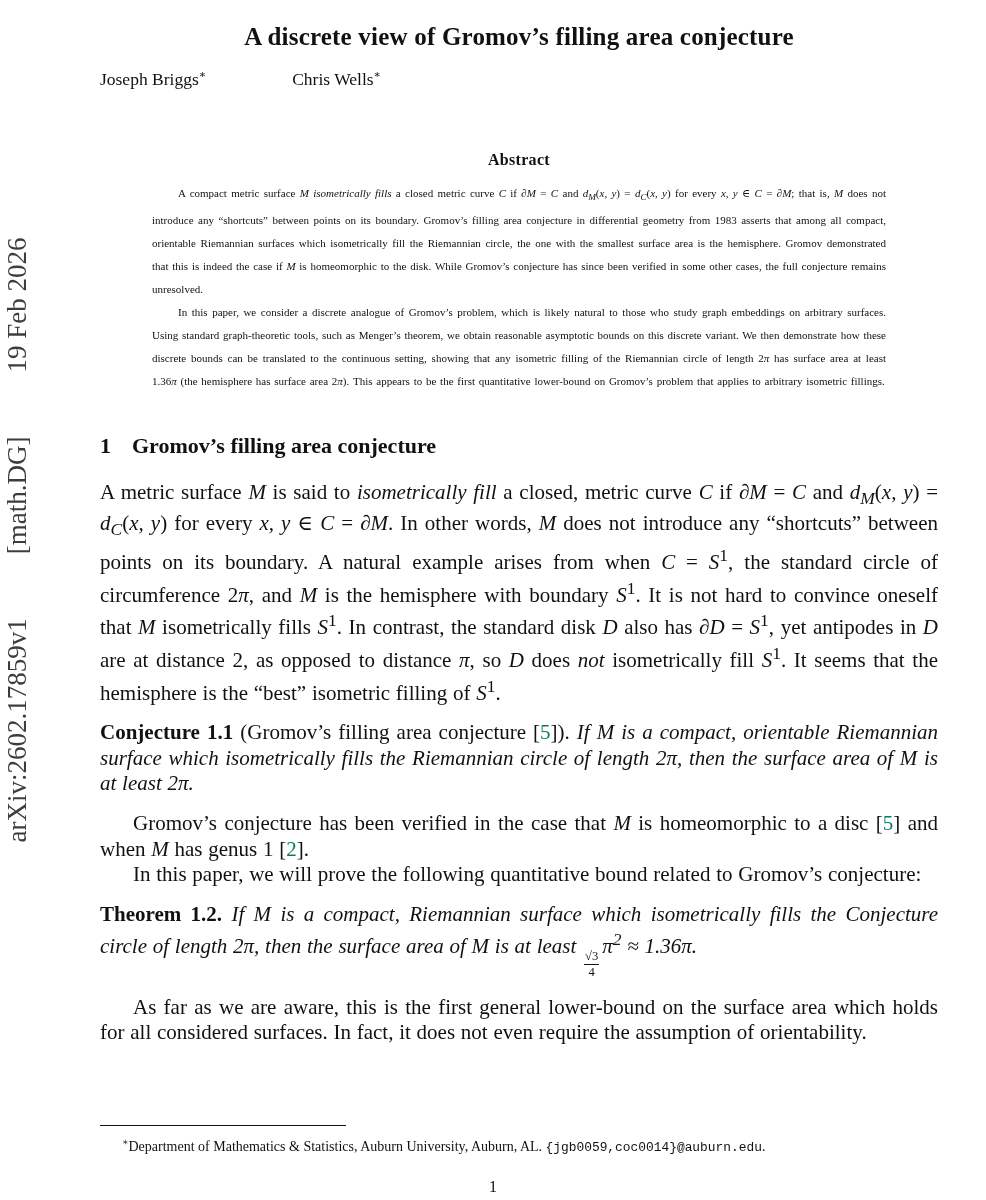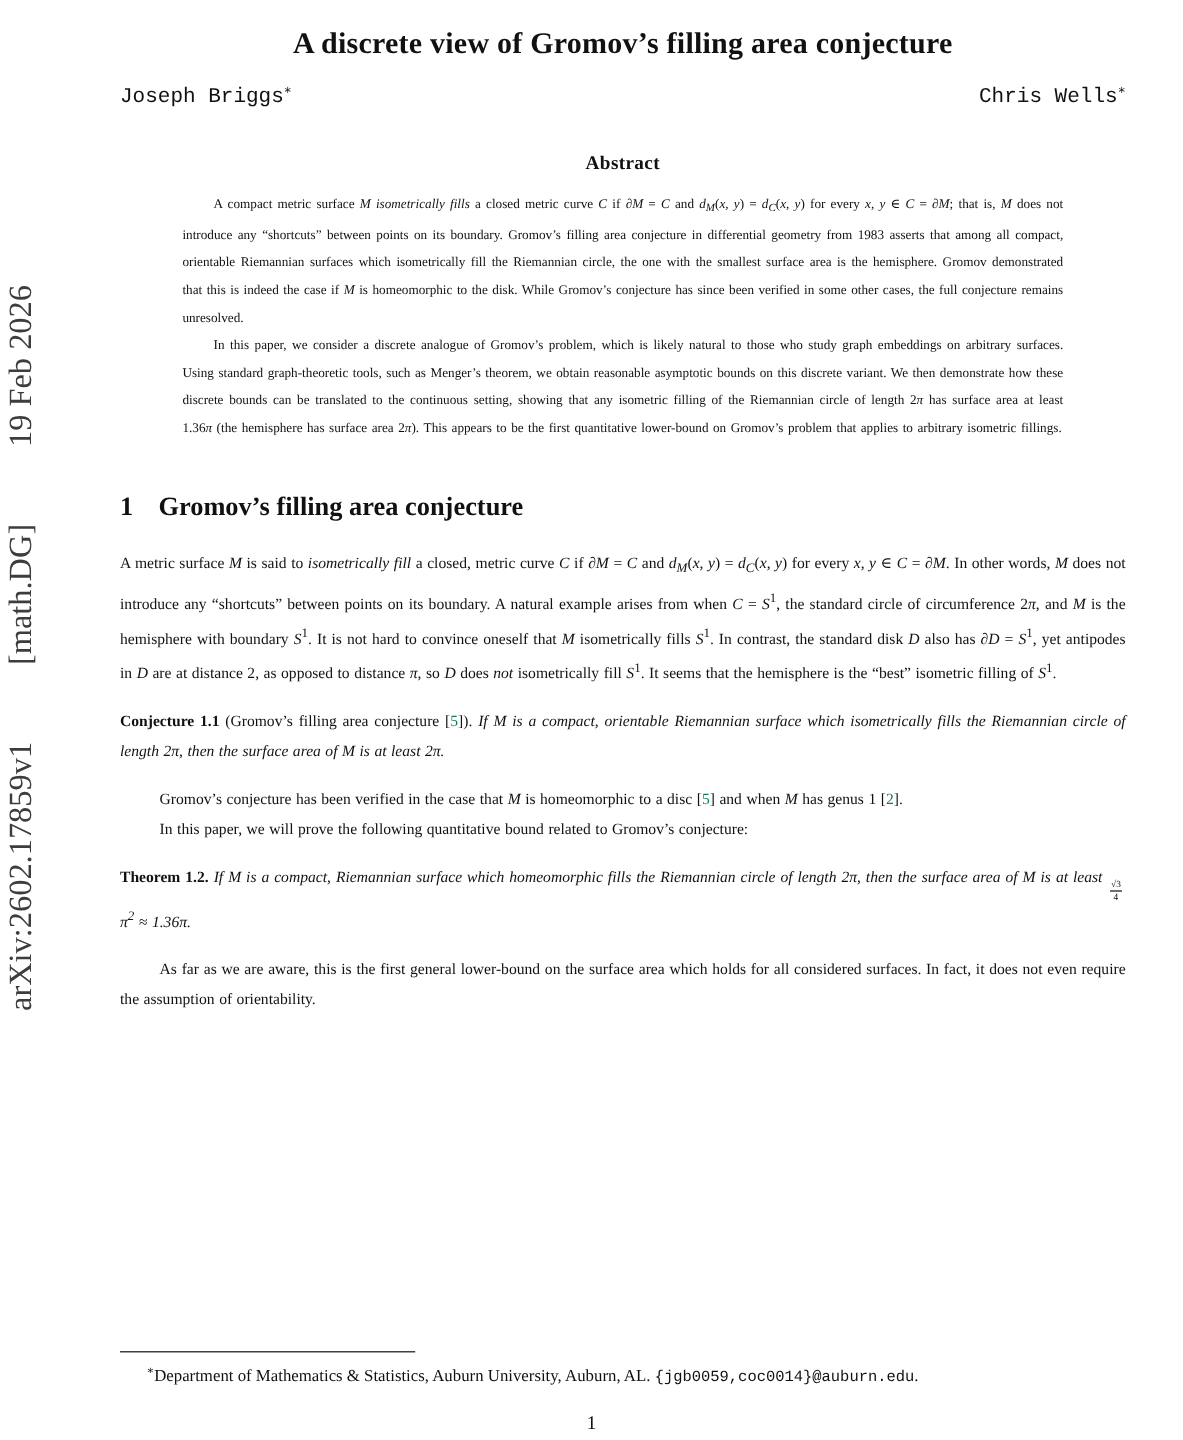--- a/index.html
+++ b/index.html
@@ -17,28 +17,27 @@
   .title {
     padding-top: 6px;
     text-align: center;
     font-size: 25px;
     font-weight: 700;
     letter-spacing: 0.2px;
   }
   .authors {
     margin-top: 16px;
     display: flex;
-    justify-content: space-between;
+    justify-content: flex-start;
     gap: 86px;
     font-size: 17.5px;
-    font-family: Liberation Mono, monospace;
   }
   .authors sup { font-size: 11px; }
 
-  .abstract { margin-top: 38px; padding: 0 52px; }
+  .abstract { margin-top: 62px; padding: 0 52px; }
   .abstract-heading {
     text-align: center;
     font-weight: 700;
     font-size: 16px;
     margin-bottom: 13px;
     letter-spacing: 0.3px;
   }
   .abs-par {
     font-size: 11px;
     line-height: 22.9px;
@@ -50,21 +49,21 @@
 
   .section-heading {
     margin-top: 40px;
     font-size: 22px;
     font-weight: 700;
     display: flex;
   }
   .section-number { margin-right: 21px; }
 
   .body-par {
-    font-size: 13px;
+    font-size: 21px;
     line-height: 25.6px;
     text-align: justify;
     word-spacing: 0.5px;
     margin: 0;
   }
   .first-par { margin-top: 21px; }
   .indent { text-indent: 33px; }
   .block { margin-top: 14px; }
 
   .cite { color: #0b7a60; text-decoration: none; cursor: pointer; }
@@ -141,21 +140,21 @@
     </h2>
 
     <p class="body-par first-par">A metric surface <i>M</i> is said to <i>isometrically fill</i> a closed, metric curve <i>C</i> if <i>∂M</i> = <i>C</i> and <i>d<sub>M</sub></i>(<i>x, y</i>) = <i>d<sub>C</sub></i>(<i>x, y</i>) for every <i>x, y</i> ∈ <i>C</i> = <i>∂M</i>. In other words, <i>M</i> does not introduce any “shortcuts” between points on its boundary. A natural example arises from when <i>C</i> = <i>S</i><sup>1</sup>, the standard circle of circumference 2<i>π</i>, and <i>M</i> is the hemisphere with boundary <i>S</i><sup>1</sup>. It is not hard to convince oneself that <i>M</i> isometrically fills <i>S</i><sup>1</sup>. In contrast, the standard disk <i>D</i> also has <i>∂D</i> = <i>S</i><sup>1</sup>, yet antipodes in <i>D</i> are at distance 2, as opposed to distance <i>π</i>, so <i>D</i> does <i>not</i> isometrically fill <i>S</i><sup>1</sup>. It seems that the hemisphere is the “best” isometric filling of <i>S</i><sup>1</sup>.</p>
 
     <p class="body-par block"><b>Conjecture 1.1</b> (Gromov’s filling area conjecture [<a class="cite">5</a>]). <i>If M is a compact, orientable Riemannian surface which isometrically fills the Riemannian circle of length 2π, then the surface area of M is at least 2π.</i></p>
 
     <p class="body-par indent block">Gromov’s conjecture has been verified in the case that <i>M</i> is homeomorphic to a disc [<a class="cite">5</a>] and when <i>M</i> has genus 1 [<a class="cite">2</a>].</p>
 
     <p class="body-par indent">In this paper, we will prove the following quantitative bound related to Gromov’s conjecture:</p>
 
-    <p class="body-par block"><b>Theorem 1.2.</b> <i>If M is a compact, Riemannian surface which homeomorphic fills the Riemannian circle of length 2π, then the surface area of M is at least</i> <span class="frac">
+    <p class="body-par block"><b>Theorem 1.2.</b> <i>If M is a compact, Riemannian surface which isometrically fills the Conjecture circle of length 2π, then the surface area of M is at least</i> <span class="frac">
           <span class="num">√3</span>
           <span class="den">4</span>
         </span><i>π</i><sup><i>2</i></sup> <i>≈ 1.36π.</i></p>
 
     <p class="body-par indent block">As far as we are aware, this is the first general lower-bound on the surface area which holds for all considered surfaces. In fact, it does not even require the assumption of orientability.</p>
 
   </div>
 
   <div class="footnote-area">
     <div class="footnote-rule"></div>

